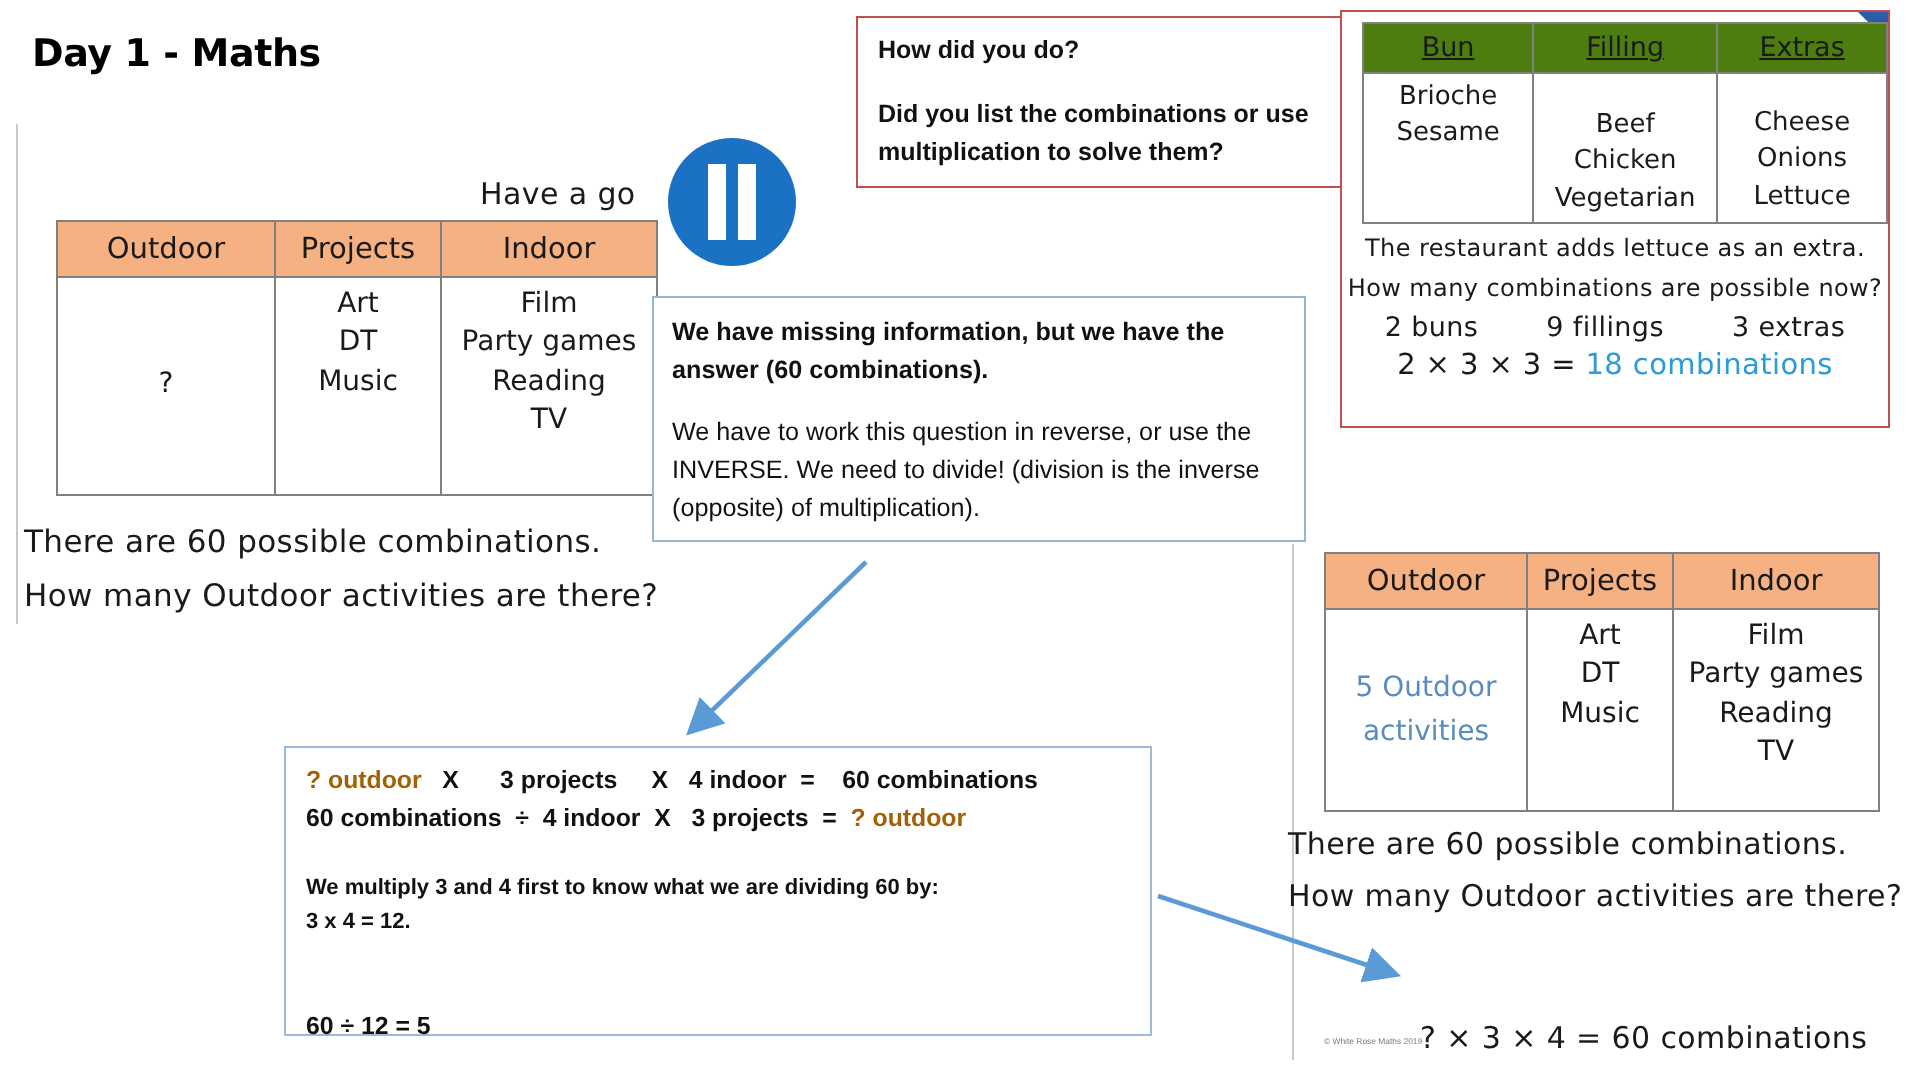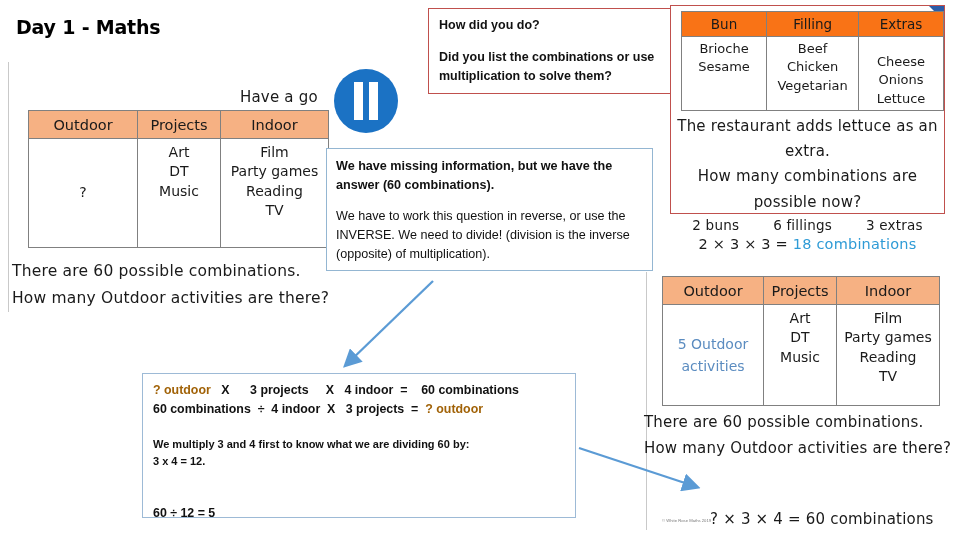--- a/index.html
+++ b/index.html
@@ -201,38 +201,39 @@
     border: 1px solid #C0504D;
     background: #ffffff;
     box-sizing: border-box;
   }
   #burger-table {
     position: absolute;
     left: 10px;
     top: 5px;
   }
   #burger-table thead td {
-    background: #f97316;
+    background: #4d7c0f;
     font-size: 13.5px;
     height: 22px;
+    text-decoration: underline;
   }
   #burger-table tbody td {
     font-size: 13px;
     line-height: 1.42;
     padding: 2px 3px;
   }
   #burger-text {
     position: absolute;
     left: 0;
     top: 108px;
     width: 100%;
     text-align: center;
   }
   #burger-text .t {
-    font-size: 15px;
+    font-size: 12px;
     line-height: 1.68;
   }
   #burger-counts {
     margin-top: 2px;
     font-size: 13.5px;
   }
   #burger-counts span { display: inline-block; }
   #burger-counts .gap { width: 34px; }
   #burger-eq {
     margin-top: 3px;
@@ -402,39 +403,39 @@
           <td style="width:88px">Filling</td>
           <td style="width:82px">Extras</td>
         </tr>
       </thead>
       <tbody>
         <tr>
           <td class="cell-lines" style="vertical-align:top; padding-top:3px; height:66px">
             <span>Brioche</span>
             <span>Sesame</span>
           </td>
-          <td class="cell-lines" style="vertical-align:top; padding-top:3px">
+          <td class="cell-lines" style="vertical-align:top; padding-top:17px">
             <span>Beef</span>
             <span>Chicken</span>
             <span>Vegetarian</span>
           </td>
           <td class="cell-lines" style="vertical-align:top; padding-top:16px">
             <span>Cheese</span>
             <span>Onions</span>
             <span>Lettuce</span>
           </td>
         </tr>
       </tbody>
     </table>
 
     <div id="burger-text" class="hand">
       <div class="t">The restaurant adds lettuce as an extra.</div>
       <div class="t">How many combinations are possible now?</div>
       <div id="burger-counts">
-        <span>2 buns</span><span class="gap"></span><span>6 fillings</span><span class="gap"></span><span>3 extras</span>
+        <span>2 buns</span><span class="gap"></span><span>9 fillings</span><span class="gap"></span><span>3 extras</span>
       </div>
       <div id="burger-eq"><span>2 × 3 × 3 = </span><span class="blue-ans">18 combinations</span></div>
     </div>
   </div>
 
   <div id="answer-panel">
 
     <table class="wr" id="answer-table">
       <thead>
         <tr>

